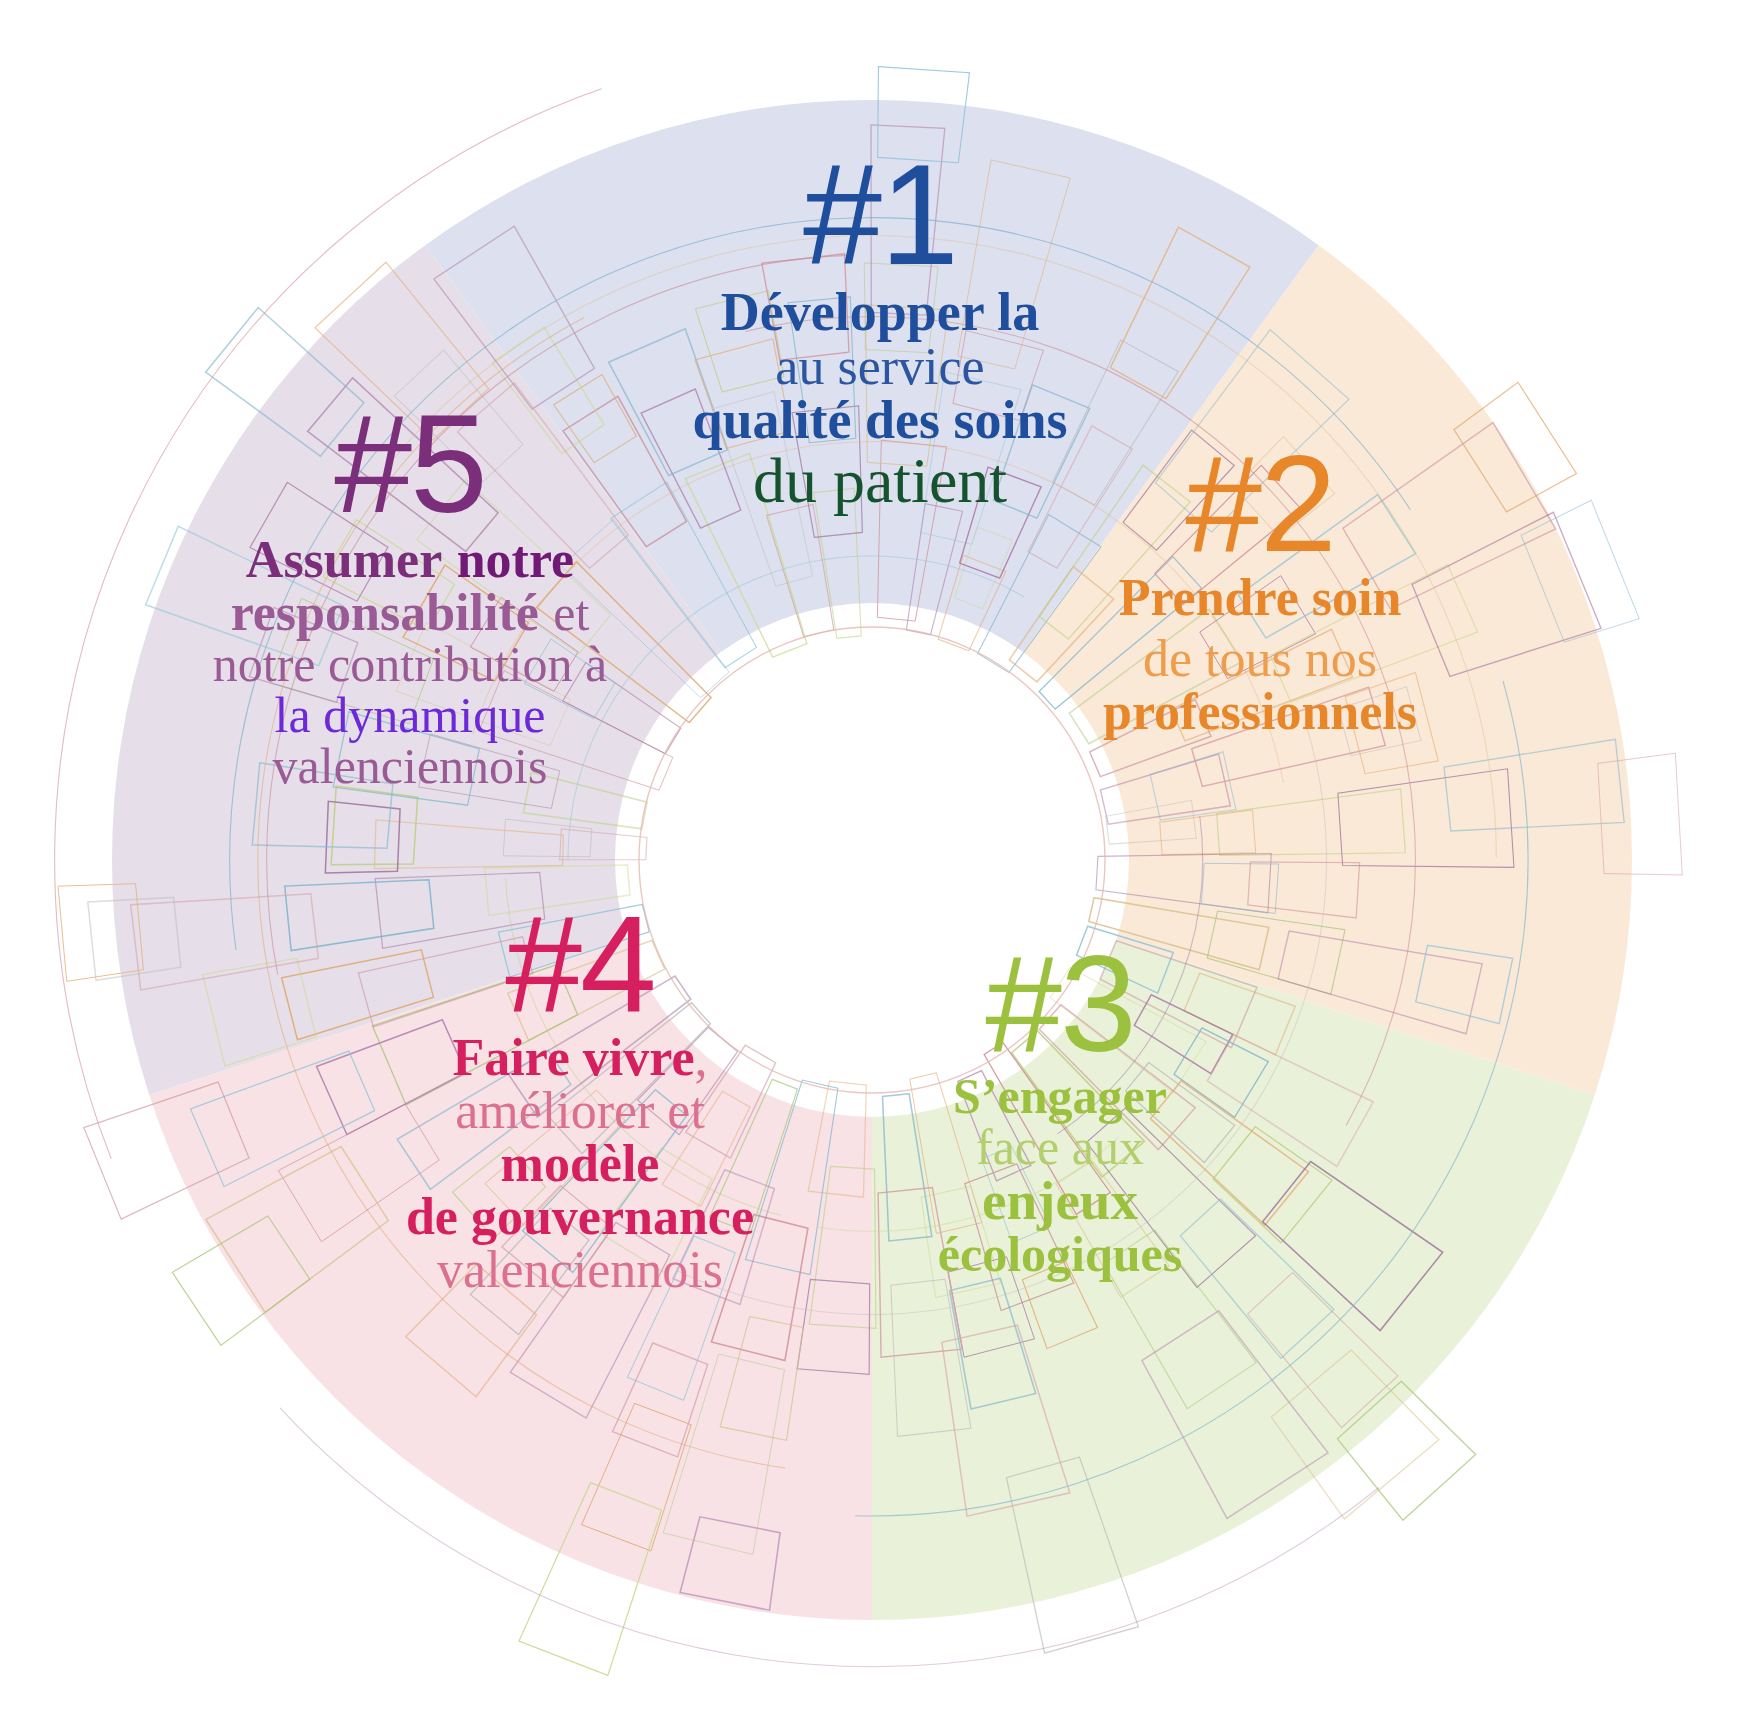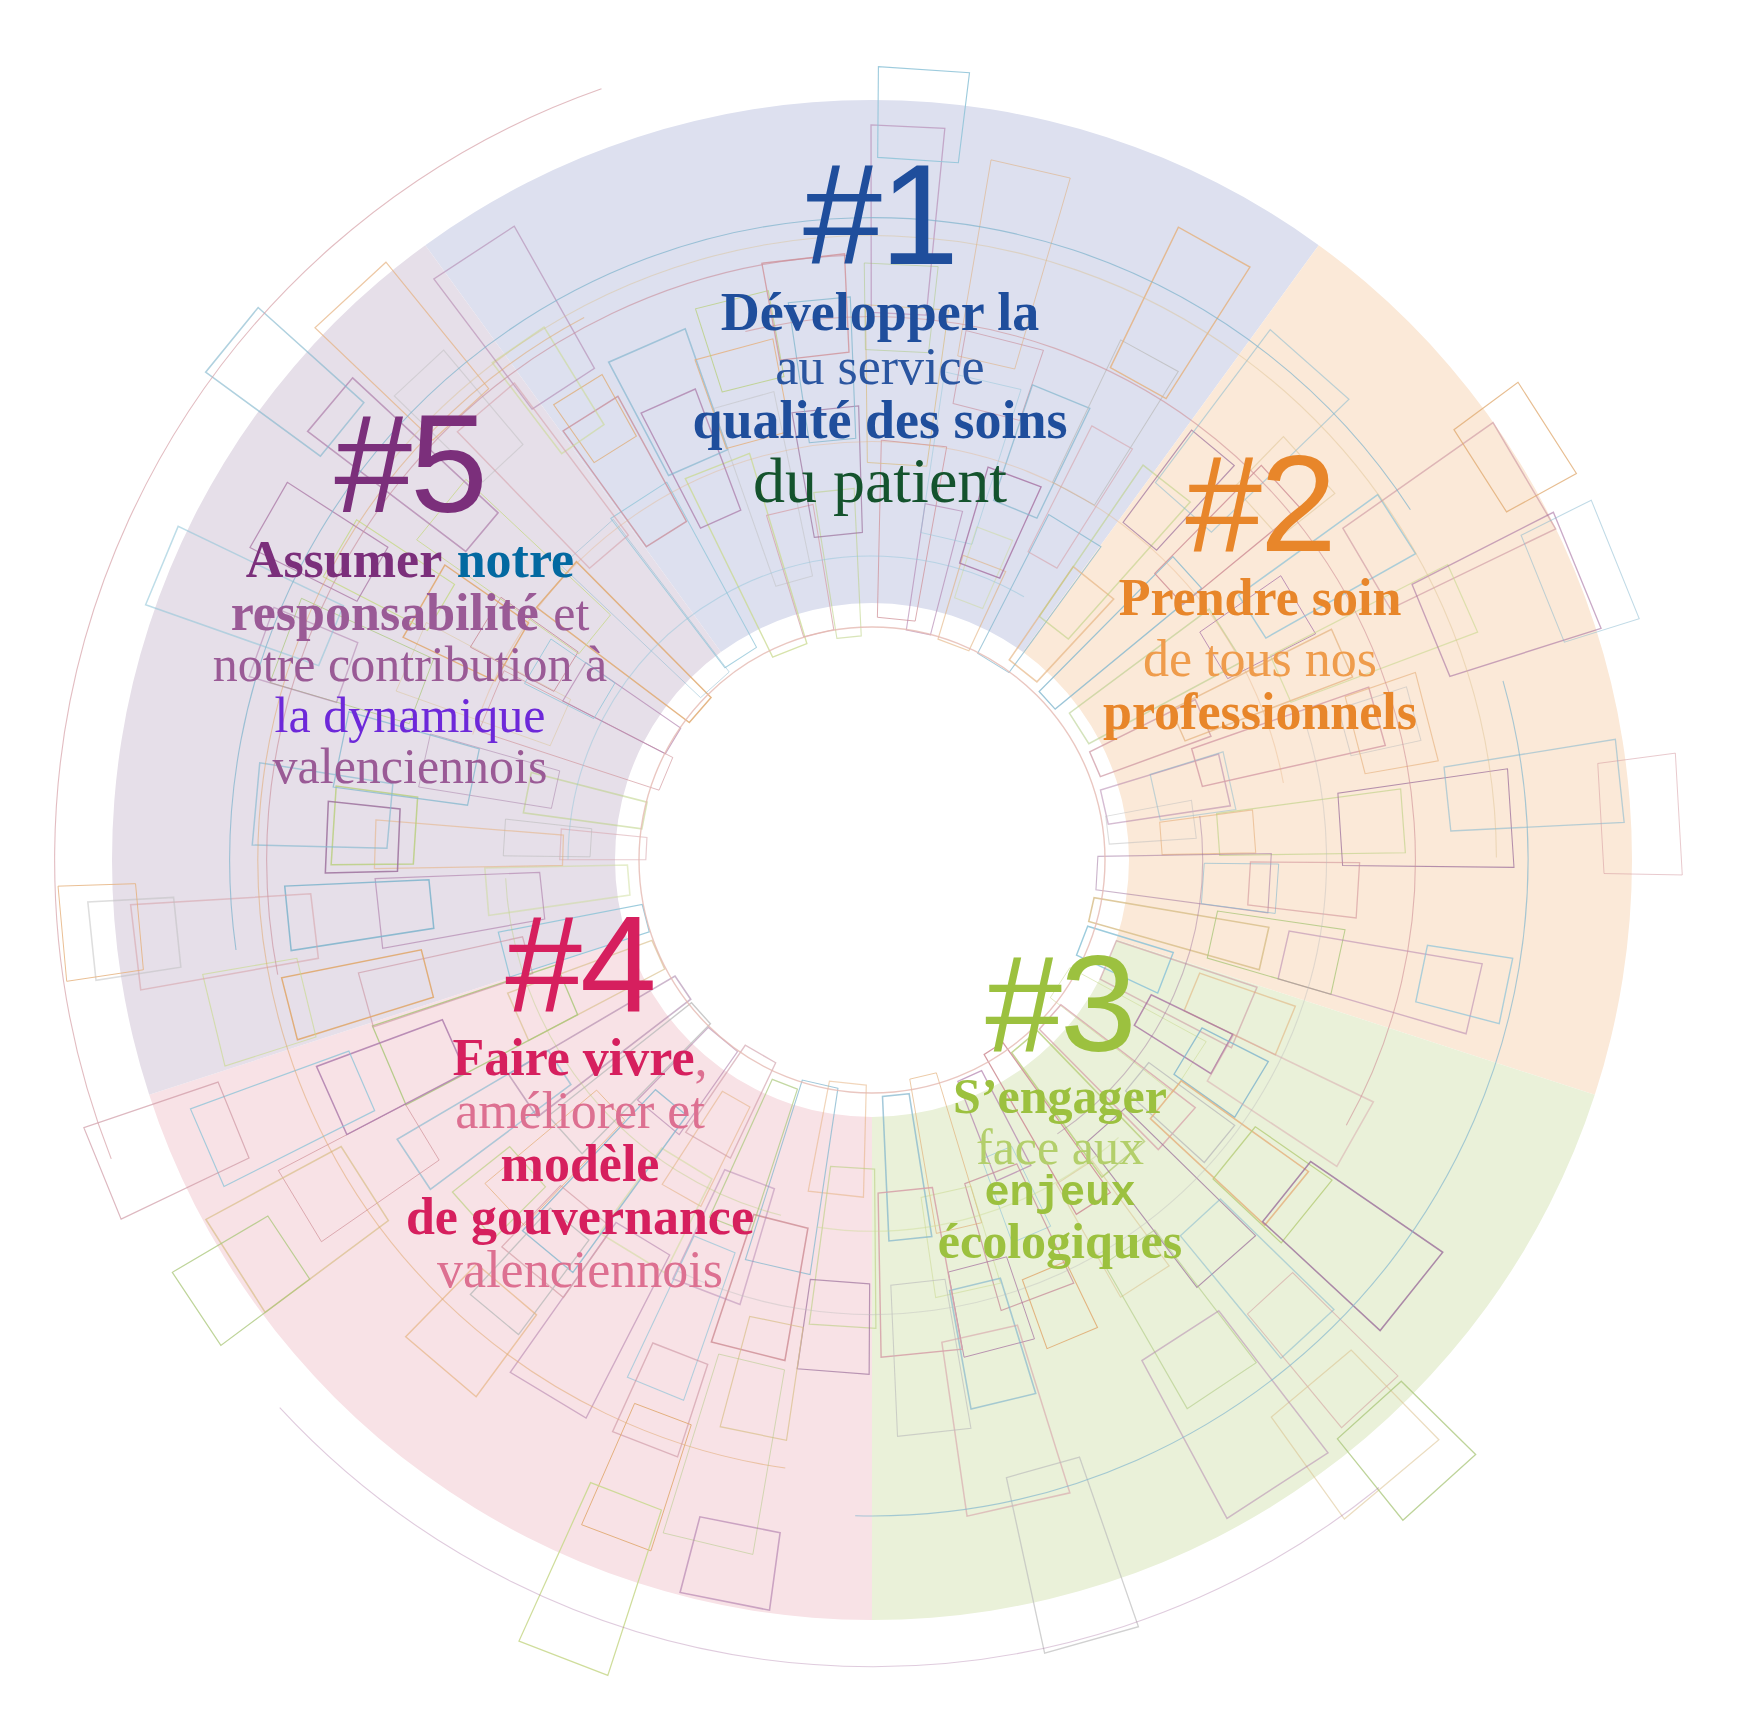--- a/index.html
+++ b/index.html
@@ -238,39 +238,39 @@
     <div class="num" style="font-size:138px;color:#e8862a;">#2</div>
     <div class="ttl b" style="font-size:52px;margin-top:4px;">Prendre soin</div>
     <div class="ttl l" style="font-size:52px;color:#ef9c4c;margin-top:8px;">de tous nos</div>
     <div class="ttl b" style="font-size:52px;">professionnels</div>
   </div>
 
   <div class="label-block" id="lbl3" style="left:840px;top:940px;width:440px;color:#9cc13f;">
     <div class="num" style="font-size:138px;color:#9cc13f;">#3</div>
     <div class="ttl b" style="font-size:50px;margin-top:4px;">S’engager</div>
     <div class="ttl l" style="font-size:50px;color:#b3cf6b;">face aux</div>
-    <div class="ttl b" style="font-size:42px;font-family:Liberation Mono, monospace;">enjeux</div>
+    <div class="ttl b" style="font-size:55px;">enjeux</div>
     <div class="ttl b" style="font-size:50px;">écologiques</div>
   </div>
 
   <div class="label-block" id="lbl4" style="left:330px;top:900px;width:500px;color:#d61f5e;">
     <div class="num" style="font-size:138px;color:#d61f5e;">#4</div>
     <div style="font-size:0;margin-top:4px;">
       <span class="ttl b" style="font-size:52px;">Faire vivre</span><span class="ttl l" style="font-size:52px;color:#dd7091;">,</span>
     </div>
     <div class="ttl l" style="font-size:52px;color:#dd7091;">améliorer et</div>
     <div class="ttl b" style="font-size:52px;">modèle</div>
     <div class="ttl b" style="font-size:52px;">de gouvernance</div>
     <div class="ttl l" style="font-size:52px;color:#dd7091;">valenciennois</div>
   </div>
 
   <div class="label-block" id="lbl5" style="left:150px;top:400px;width:520px;color:#7b2f7b;">
     <div class="num" style="font-size:140px;color:#7b2f7b;">#5</div>
     <div style="font-size:0;margin-top:4px;">
-      <span class="ttl b" style="font-size:52px;color:#7b2f7b;">Assumer</span><span style="font-size:52px;">&nbsp;</span><span class="ttl b" style="font-size:52px;color:#0369a1;">notre</span>
+      <span class="ttl b" style="font-size:52px;color:#7b2f7b;">Assumer</span><span style="font-size:52px;">&nbsp;</span><span class="ttl b" style="font-size:52px;color:#701a75;">notre</span>
     </div>
     <div style="font-size:0;">
       <span class="ttl b" style="font-size:52px;color:#9a5a96;">responsabilité</span><span style="font-size:52px;">&nbsp;</span><span class="ttl l" style="font-size:50px;color:#9a5a96;">et</span>
     </div>
     <div class="ttl l" style="font-size:50px;color:#9a5a96;">notre contribution à</div>
     <div class="ttl l" style="font-size:50px;color:#6d28d9;">la dynamique</div>
     <div class="ttl l" style="font-size:50px;color:#9a5a96;">valenciennois</div>
   </div>
 
 </div>

